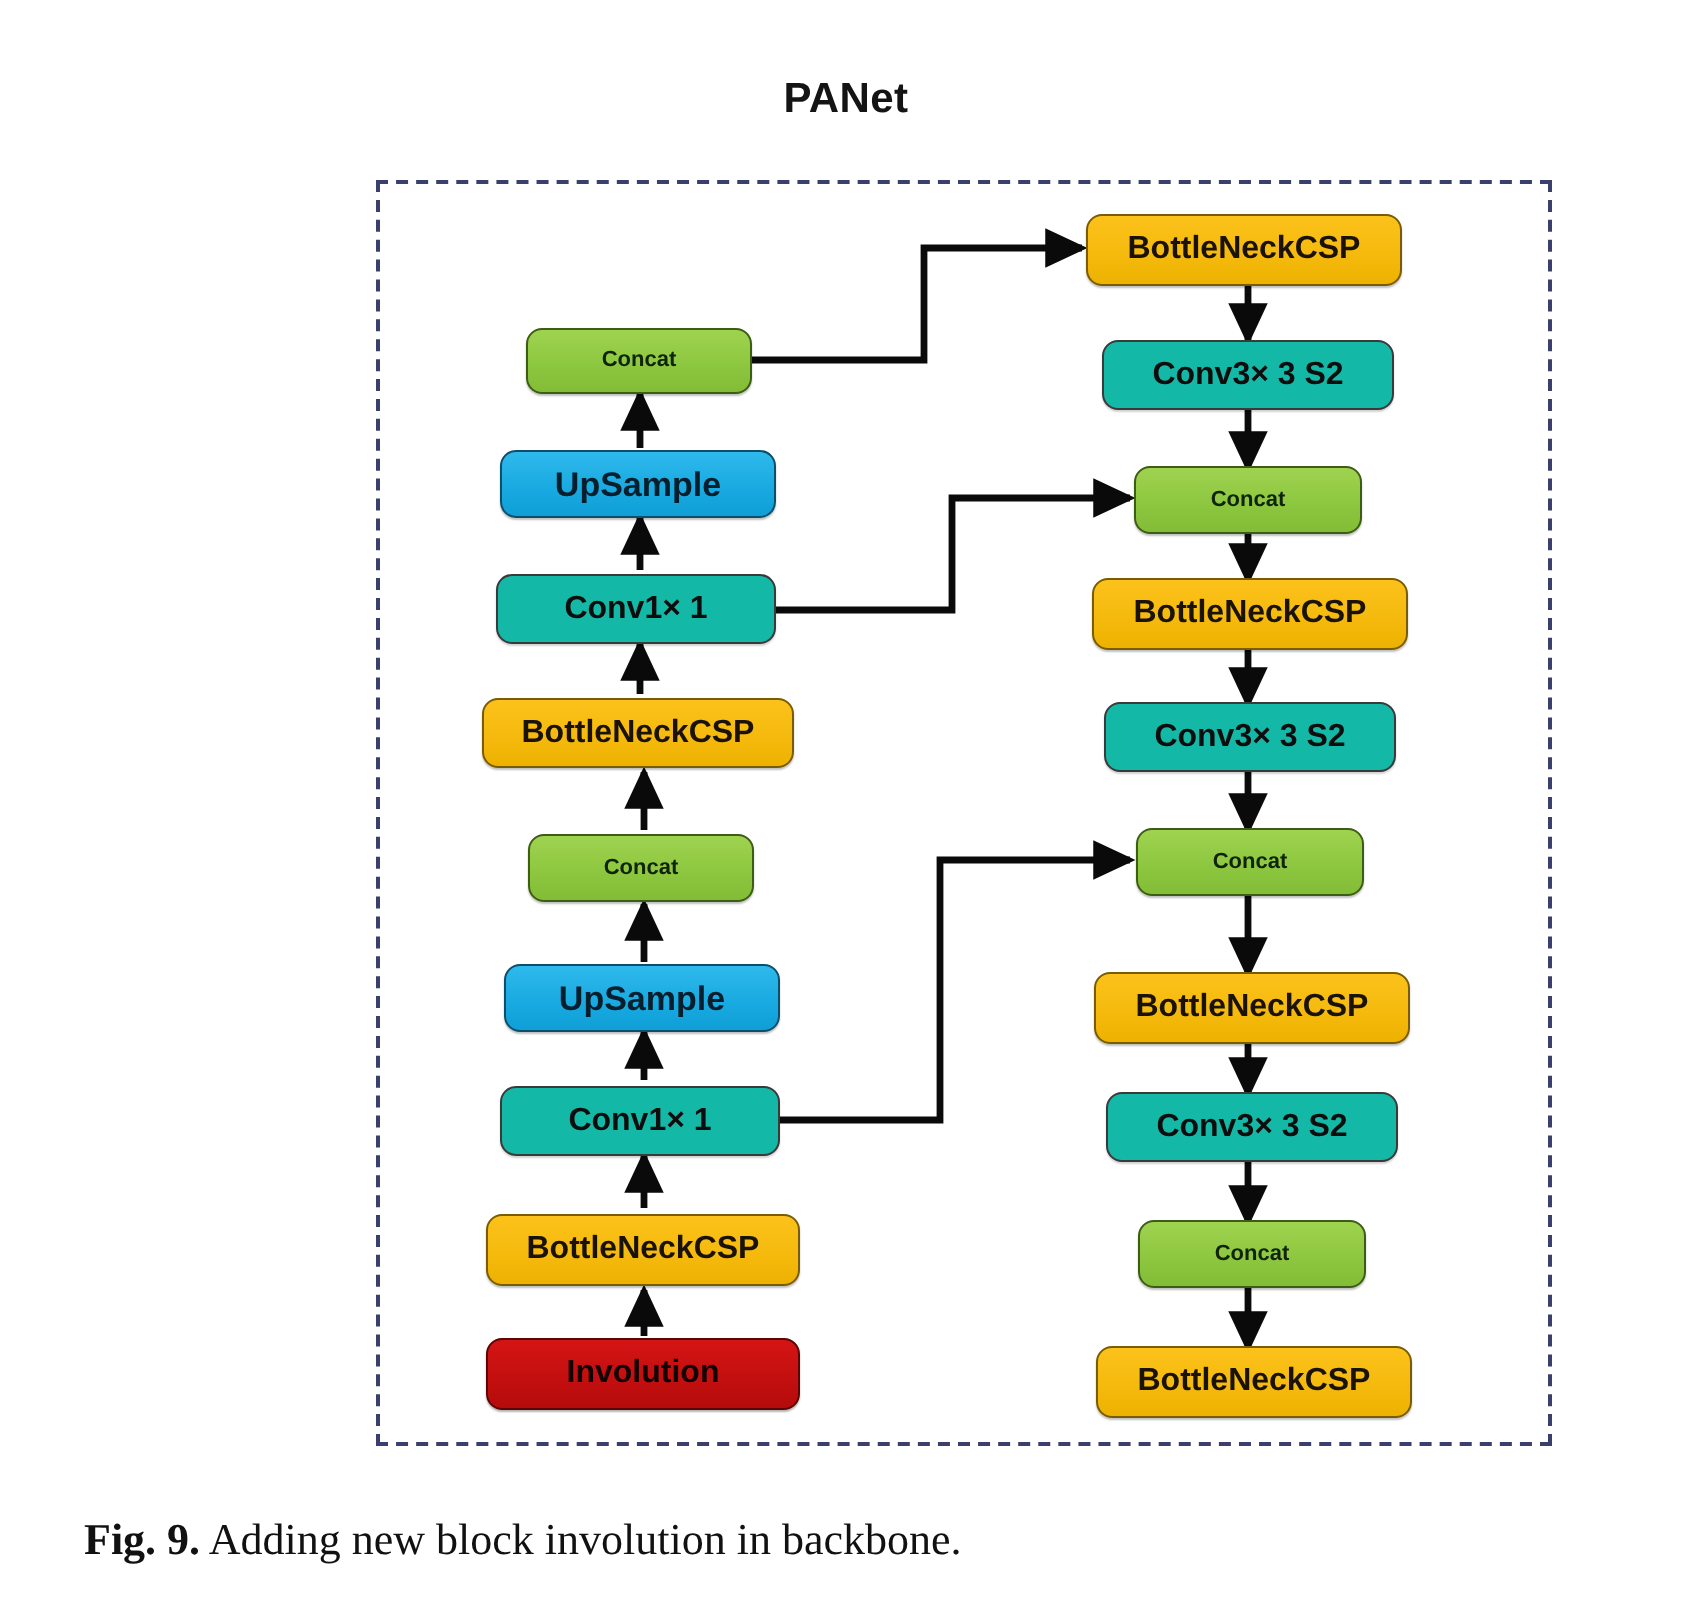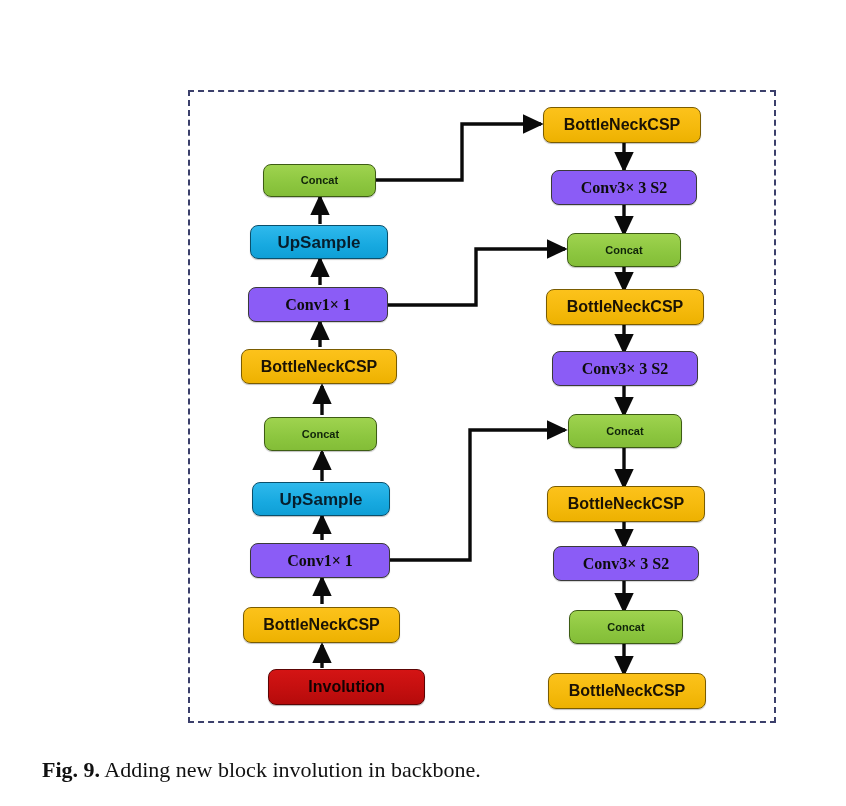--- a/index.html
+++ b/index.html
@@ -76,26 +76,25 @@
     box-shadow: 0 1px 1px rgba(0,0,0,0.25);
   }
   .node.upsample {
     background: linear-gradient(180deg, #2fb9ec 0%, #17a9e0 60%, #0f9fd6 100%);
     border: 1.6px solid #0b4f6b;
     color: #071e2c;
     font-size: 17px;
     box-shadow: 0 1px 1px rgba(0,0,0,0.25);
   }
   .node.conv {
-    background: #8b5cf6;
+    background: #14b8a6;
     border: 1.6px solid #3a3a3a;
     color: #0d0d0d;
     font-size: 16px;
     box-shadow: 0 1px 1px rgba(0,0,0,0.18);
-    font-family: Liberation Serif, serif;
   }
   .node.involution {
     background: linear-gradient(180deg, #d41414 0%, #c40f0f 55%, #b50b0b 100%);
     border: 1.6px solid #5c0404;
     color: #130202;
     font-size: 16px;
     box-shadow: 0 1px 1px rgba(0,0,0,0.3);
   }
 
   
@@ -132,20 +131,21 @@
     opacity: 0.85;
     white-space: nowrap;
     letter-spacing: 0.5px;
   }
 </style>
 </head>
 <body>
 
 <div id="figure-root">
 
+  <div class="diagram-title">PANet</div>
 
   <div class="dashed-frame"></div>
 
   <svg class="connector-layer" width="846" height="806" viewBox="0 0 846 806">
     <defs>
       <marker id="arrowhead" markerWidth="7" markerHeight="7" refX="5.4" refY="3.2" orient="auto" markerUnits="strokeWidth">
         <path d="M0,0.3 L6.2,3.2 L0,6.1 z" fill="#0A0A0A"></path>
       </marker>
     </defs>
 
@@ -199,21 +199,21 @@
   <div class="node bncsp" style="left:241px; top:349px; width:156px; height:35px;">BottleNeckCSP</div>
 
   <div class="node concat" style="left:264px; top:417px; width:113px; height:34px;">Concat</div>
 
   <div class="node upsample" style="left:252px; top:482px; width:138px; height:34px;">UpSample</div>
 
   <div class="node conv" style="left:250px; top:543px; width:140px; height:35px;">Conv1× 1</div>
 
   <div class="node bncsp" style="left:243px; top:607px; width:157px; height:36px;">BottleNeckCSP</div>
 
-  <div class="node involution" style="left:243px; top:669px; width:157px; height:36px;margin-left:25px;">Involution</div>
+  <div class="node involution" style="left:243px; top:669px; width:157px; height:36px;">Involution</div>
 
   <div class="node bncsp" style="left:543px; top:107px; width:158px; height:36px;">BottleNeckCSP</div>
 
   <div class="node conv" style="left:551px; top:170px; width:146px; height:35px;">Conv3× 3 S2</div>
 
   <div class="node concat" style="left:567px; top:233px; width:114px; height:34px;">Concat</div>
 
   <div class="node bncsp" style="left:546px; top:289px; width:158px; height:36px;">BottleNeckCSP</div>
 
   <div class="node conv" style="left:552px; top:351px; width:146px; height:35px;">Conv3× 3 S2</div>

